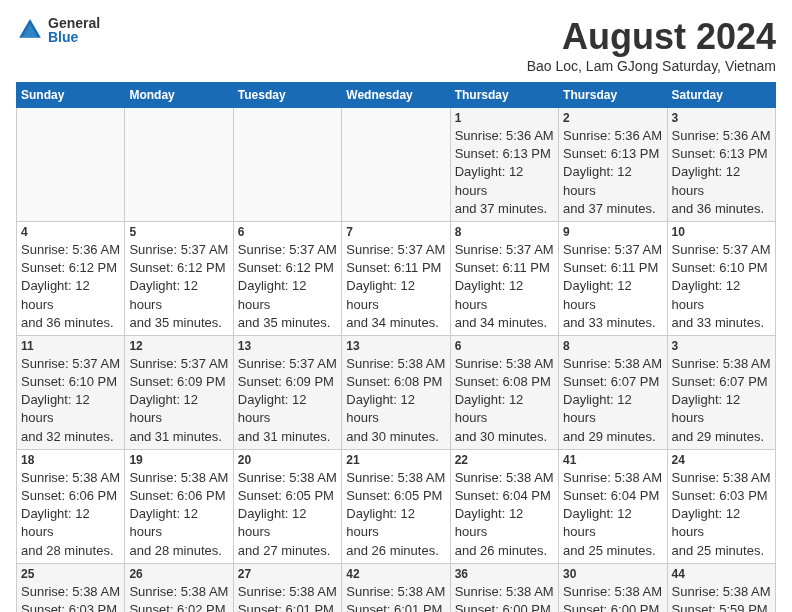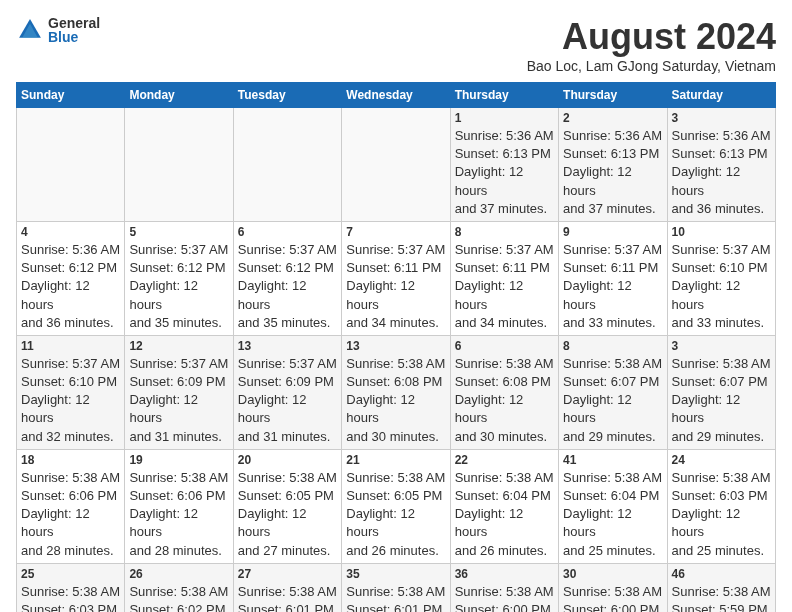--- a/index.html
+++ b/index.html
@@ -325,42 +325,42 @@
 and 23 minutes.</div>
         </td>
         <td>
           <span class="day-number">27</span>
           <div class="day-info" style="white-space: pre-line;">Sunrise: 5:38 AM
 Sunset: 6:01 PM
 Daylight: 12 hours
 and 23 minutes.</div>
         </td>
         <td>
-          <span class="day-number">35</span>
+          <span class="day-number">42</span>
           <div class="day-info" style="white-space: pre-line;">Sunrise: 5:38 AM
 Sunset: 6:01 PM
 Daylight: 12 hours
 and 22 minutes.</div>
         </td>
         <td>
           <span class="day-number">36</span>
           <div class="day-info" style="white-space: pre-line;">Sunrise: 5:38 AM
 Sunset: 6:00 PM
 Daylight: 12 hours
 and 22 minutes.</div>
         </td>
         <td>
           <span class="day-number">30</span>
           <div class="day-info" style="white-space: pre-line;">Sunrise: 5:38 AM
 Sunset: 6:00 PM
 Daylight: 12 hours
 and 21 minutes.</div>
         </td>
         <td>
-          <span class="day-number">46</span>
+          <span class="day-number">44</span>
           <div class="day-info" style="white-space: pre-line;">Sunrise: 5:38 AM
 Sunset: 5:59 PM
 Daylight: 12 hours
 and 20 minutes.</div>
         </td>
       </tr>
     </tbody>
 </table>
 
 </body></html>

